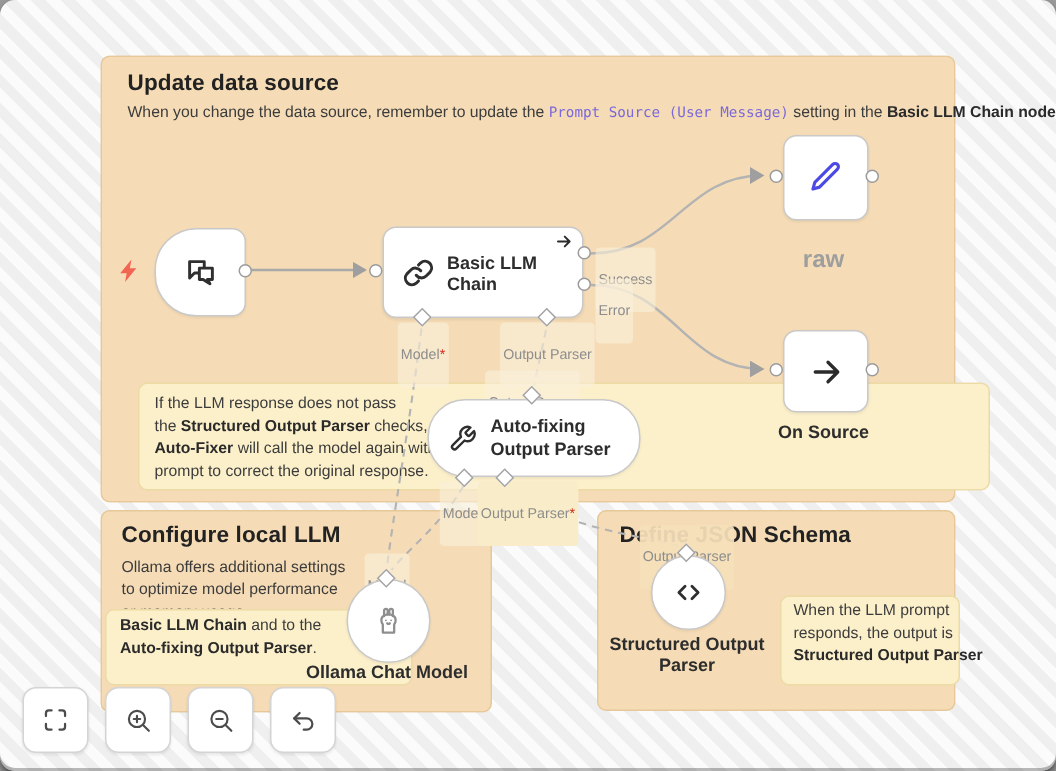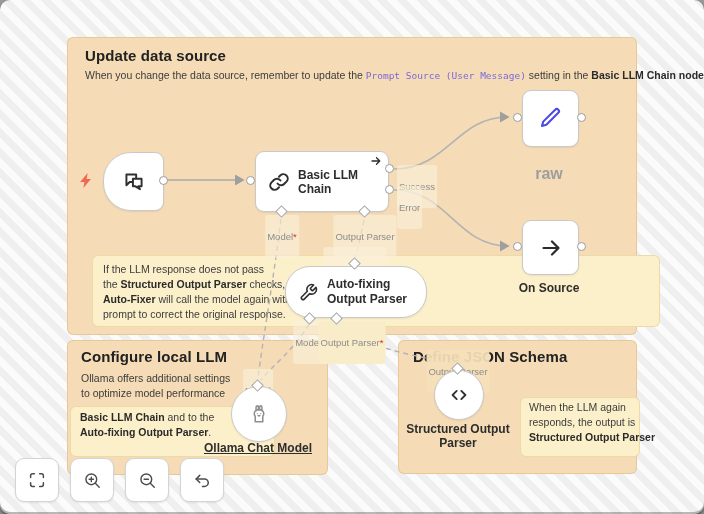--- a/index.html
+++ b/index.html
@@ -76,21 +76,21 @@
         <div><span class="seg-b">Basic LLM Chain</span><span> and to the</span></div>
         <div><span class="seg-b">Auto-fixing Output Parser</span><span>.</span></div>
       </div>
   </div>
 
   <div class="sticky orange" style="left:398px;top:340px;width:237px;height:132px;">
     <div class="sticky-title" style="position:absolute;left:14px;top:7px;">Define JSON Schema</div>
   </div>
   <div class="sticky yellow" style="left:520px;top:397px;width:118px;height:58px;">
     <div class="sticky-body" style="position:absolute;left:8px;top:2px;">
-        <div><span>When the LLM again</span></div>
+        <div><span>When the LLM prompt</span></div>
         <div><span>responds, the output is</span></div>
         <div><span class="seg-b">Structured Output Parser</span></div>
       </div>
   </div>
 
   <svg id="wires" width="704" height="514">
     <defs>
       <marker id="arr" markerWidth="7" markerHeight="7" refX="5" refY="3.5" orient="auto">
         <path d="M0,0 L6,3.5 L0,7 Z" fill="#9f9f9f"></path>
       </marker>
@@ -187,21 +187,21 @@
       <svg width="26" height="26" viewBox="0 0 24 24" fill="none" stroke="#8e8e8e" stroke-width="1.4" stroke-linecap="round" stroke-linejoin="round">
         <path d="M9.3 9V5.6a1.1 1.1 0 0 1 2.2 0V8"></path>
         <path d="M12.5 8V5.6a1.1 1.1 0 0 1 2.2 0V9"></path>
         <path d="M9.3 8.6c-1.1.5-1.7 1.6-1.7 2.9 0 1 .4 1.9.9 2.6v5h7v-5c.5-.7.9-1.6.9-2.6 0-1.3-.6-2.4-1.7-2.9-1.5-.7-3.9-.7-5.4 0z"></path>
         <circle cx="10.4" cy="11.6" r=".55" fill="#8e8e8e" stroke="none"></circle>
         <circle cx="13.6" cy="11.6" r=".55" fill="#8e8e8e" stroke="none"></circle>
         <path d="M11.2 13.4q.8.7 1.6 0"></path>
       </svg>
     </span>
   </div>
-  <div class="node-label" style="left:258px;top:441px;width:130px;text-decoration:underline;">Ollama Chat Model</div>
+  <div class="node-label" style="left:258px;top:441px;width:130px;">Ollama Chat Model</div>
 
   <span class="port-label strong" style="left:458px;top:350px;">Output Parser</span>
   <span class="diamond" style="left:453px;top:364px;"></span>
   <div class="node" style="left:434px;top:370px;width:48px;height:48px;border-radius:50%;">
     <span class="icon">
       <svg width="22" height="22" viewBox="0 0 24 24" fill="none" stroke="#2f2f2f" stroke-width="2" stroke-linecap="round" stroke-linejoin="round">
         <polyline points="9.5 7.5 5 12 9.5 16.5"></polyline>
         <polyline points="14.5 7.5 19 12 14.5 16.5"></polyline>
       </svg>
     </span>

